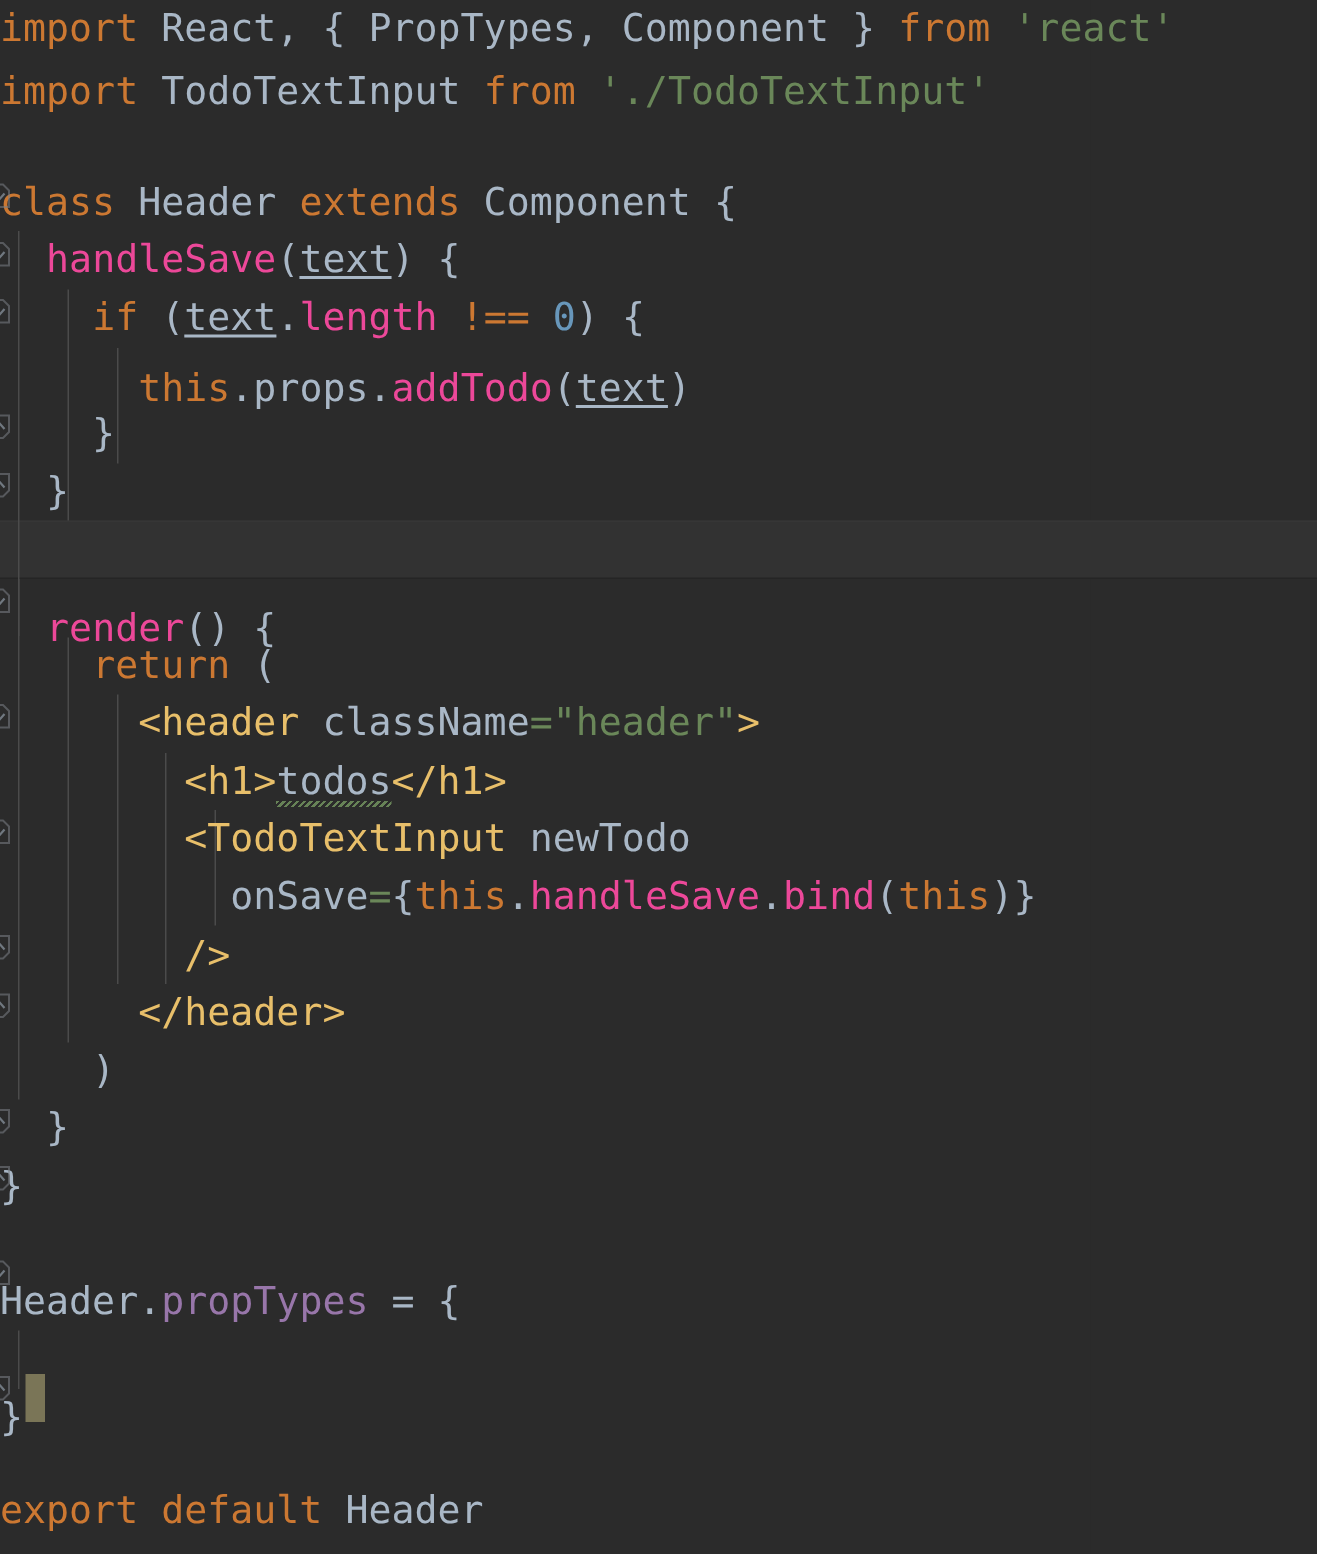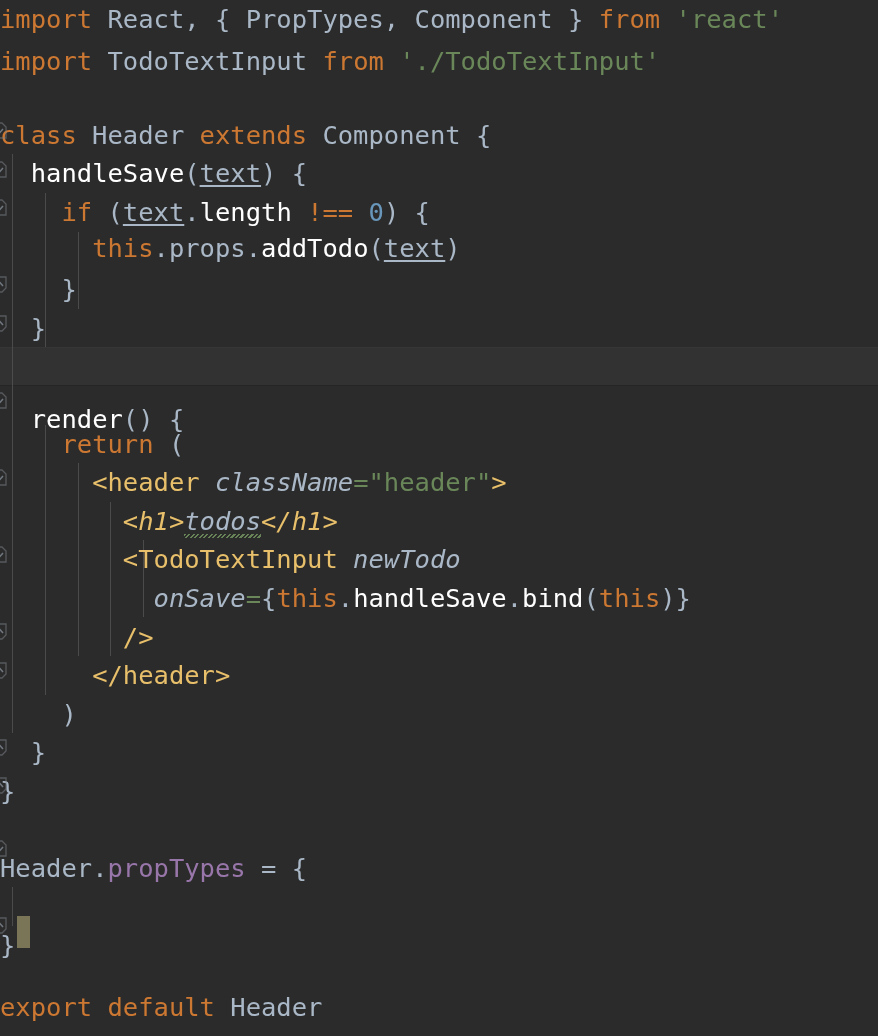--- a/index.html
+++ b/index.html
@@ -77,26 +77,26 @@
     left: 0;
     height: 38.6px;
     white-space: pre;
     padding-left: 0px;
   }
 
   
   .kw      { color: #cc7832; }        
   .plain   { color: #a9b7c6; }        
   .str     { color: #6a8759; }        
-  .fn      { color: #ffffff; }        
+  .fn      { color: #ec4899; }        
   .num     { color: #6897bb; }        
   .param   { color: #a9b7c6; text-decoration: underline; text-decoration-color: #a9b7c6; text-underline-offset: 3px; }
   .field   { color: #9876aa; }        
   .tag     { color: #e8bf6a; }        
-  .attr    { color: #a9b7c6; font-style: italic; }        
+  .attr    { color: #a9b7c6; }        
   .op      { color: #a9b7c6; }        
   .eqgreen { color: #6a8759; }
 
   
   .squiggle {
     position: relative;
     color: #a9b7c6;
   }
   .squiggle::after {
     content: "";
@@ -230,35 +230,35 @@
     <div class="line" style="top:42px;"><span class="kw">import</span><span class="plain"> TodoTextInput </span><span class="kw">from</span><span class="plain"> </span><span class="str">'./TodoTextInput'</span></div>
 
     <div class="line" style="top:77.2px;"></div>
 
     <div class="line" style="top:115.8px;"><span class="kw">class</span><span class="plain"> Header </span><span class="kw">extends</span><span class="plain"> Component {</span></div>
 
     <div class="line" style="top:154.4px;"><span class="plain">  </span><span class="fn">handleSave</span><span class="op">(</span><span class="param">text</span><span class="op">) {</span></div>
 
     <div class="line" style="top:193px;"><span class="plain">    </span><span class="kw">if</span><span class="op"> (</span><span class="param">text</span><span class="op">.</span><span class="fn">length</span><span class="op"> </span><span class="kw">!==</span><span class="op"> </span><span class="num">0</span><span class="op">) {</span></div>
 
-    <div class="line" style="top:229px;"><span class="plain">      </span><span class="kw">this</span><span class="op">.</span><span class="plain">props</span><span class="op">.</span><span class="fn">addTodo</span><span class="op">(</span><span class="param">text</span><span class="op">)</span></div>
+    <div class="line" style="top:240px;"><span class="plain">      </span><span class="kw">this</span><span class="op">.</span><span class="plain">props</span><span class="op">.</span><span class="fn">addTodo</span><span class="op">(</span><span class="param">text</span><span class="op">)</span></div>
 
     <div class="line" style="top:270.2px;"><span class="plain">    }</span></div>
 
     <div class="line" style="top:308.8px;"><span class="plain">  }</span></div>
 
     <div class="line" style="top:347.4px;"></div>
 
     <div class="line" style="top:372px;margin-top:28px;"><span class="plain">  </span><span class="fn">render</span><span class="op">() {</span></div>
 
     <div class="line" style="top:424.6px;"><span class="plain">    </span><span class="kw">return</span><span class="op"> (</span></div>
 
     <div class="line" style="top:463.2px;"><span class="plain">      </span><span class="tag">&lt;header</span><span class="attr"> className</span><span class="eqgreen">=</span><span class="str">"header"</span><span class="tag">&gt;</span></div>
 
-    <div class="line" style="top:501.8px;font-style:italic;"><span class="plain">        </span><span class="tag">&lt;h1&gt;</span><span class="squiggle">todos</span><span class="tag">&lt;/h1&gt;</span></div>
+    <div class="line" style="top:501.8px;"><span class="plain">        </span><span class="tag">&lt;h1&gt;</span><span class="squiggle">todos</span><span class="tag">&lt;/h1&gt;</span></div>
 
     <div class="line" style="top:540.4px;"><span class="plain">        </span><span class="tag">&lt;TodoTextInput</span><span class="attr"> newTodo</span></div>
 
     <div class="line" style="top:579px;"><span class="plain">          </span><span class="attr">onSave</span><span class="eqgreen">=</span><span class="op">{</span><span class="kw">this</span><span class="op">.</span><span class="fn">handleSave</span><span class="op">.</span><span class="fn">bind</span><span class="op">(</span><span class="kw">this</span><span class="op">)}</span></div>
 
     <div class="line" style="top:617.6px;"><span class="plain">        </span><span class="tag">/&gt;</span></div>
 
     <div class="line" style="top:656.2px;"><span class="plain">      </span><span class="tag">&lt;/header&gt;</span></div>
 
     <div class="line" style="top:694.8px;"><span class="plain">    )</span></div>

